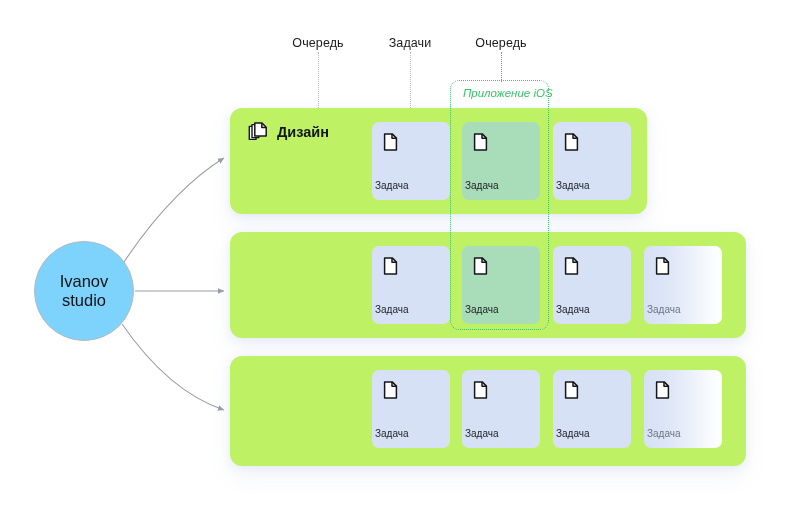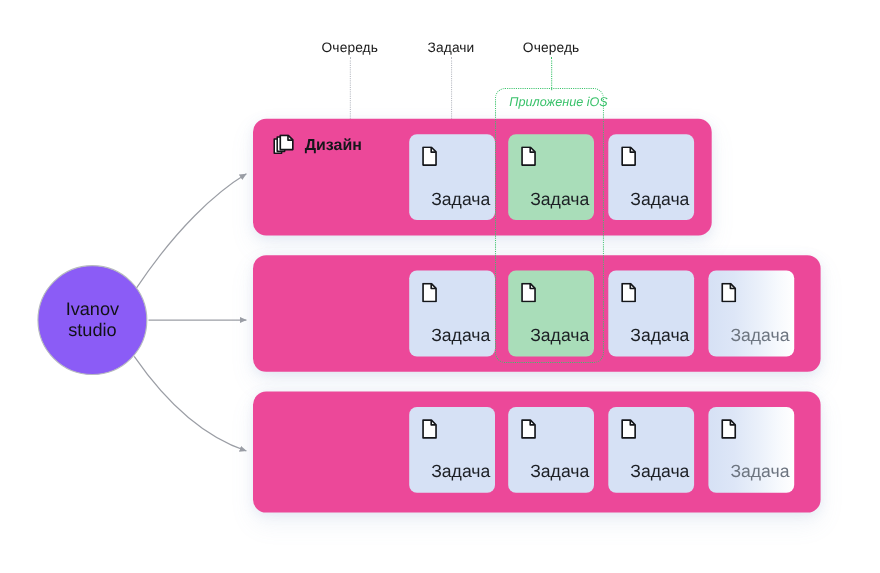--- a/index.html
+++ b/index.html
@@ -31,36 +31,36 @@
   }
   .guide.green{border-left:1.5px dotted #3ac26b;}
 
   
   .circle{
     position:absolute;
     left:34px;top:241px;
     width:100px;height:100px;
     border:1px solid #b6b9bf;
     border-radius:50%;
-    background:#8b5cf6;
+    background:#7dd3fc;
     display:flex;align-items:center;justify-content:center;
     text-align:center;
     box-sizing:border-box;
   }
   .circle-text{
     font-size:16.5px;
     line-height:19px;
     color:#111216;
     font-weight:400;
   }
 
   
   .panel{
     position:absolute;
-    background:#ec4899;
+    background:#bef264;
     border-radius:12px;
     box-shadow:0 2px 10px rgba(120,150,200,.13),
                0 10px 22px rgba(120,150,200,.10);
     box-sizing:border-box;
   }
   .panel-head{
     position:absolute;
     display:flex;
     align-items:center;
     gap:9px;
@@ -85,22 +85,22 @@
   .card.green{background:#a9ddb9;}
   .card.fade{
     background:linear-gradient(90deg,#d6e1f5 0%,#dde6f7 30%,#eaf0fa 58%,#f6f9fd 80%,#ffffff 100%);
   }
   .card .doc-icon{
     position:absolute;left:11px;top:11px;
     width:15px;height:18px;display:block;
   }
   .card .card-label{
     position:absolute;
-    left:20px;bottom:9px;
-    font-size:16px;
+    left:3px;bottom:9px;
+    font-size:10px;
     color:#1c1f24;
     white-space:nowrap;
   }
   .card.fade .card-label{color:#6d7580;}
 
   
   .project-box{
     position:absolute;
     border:1.6px dotted #3ac26b;
     border-radius:9px;

